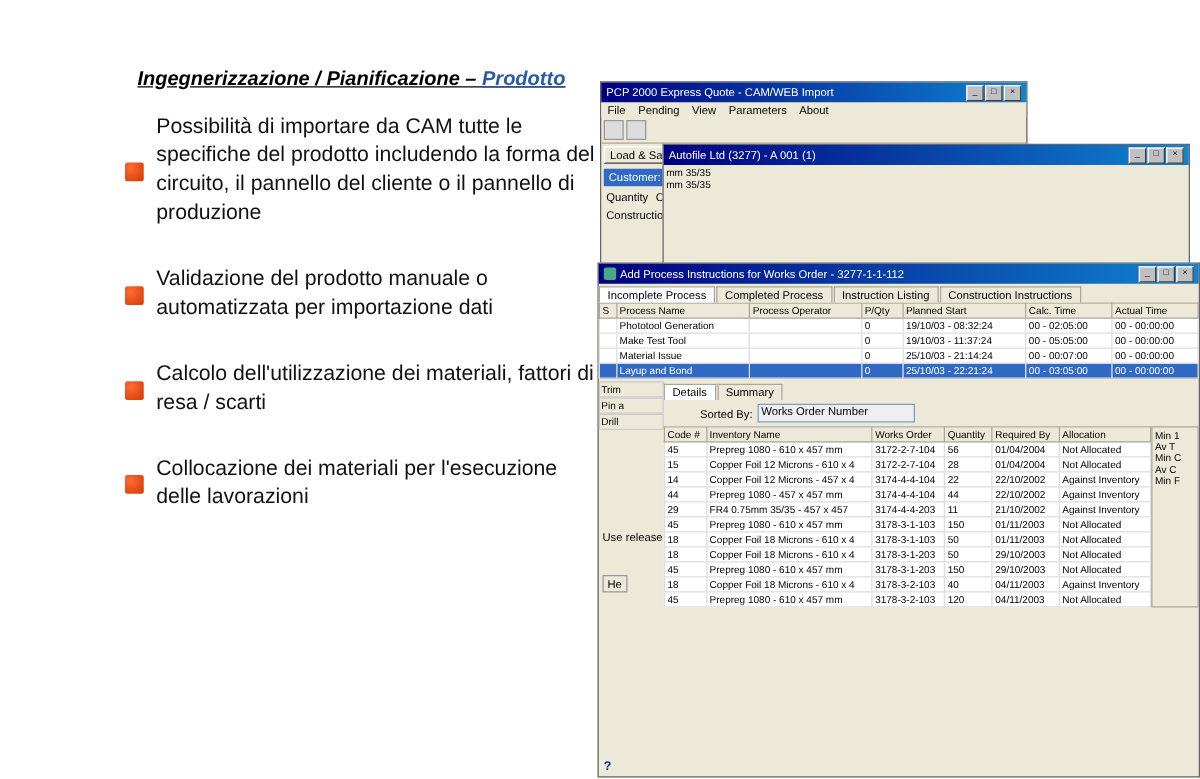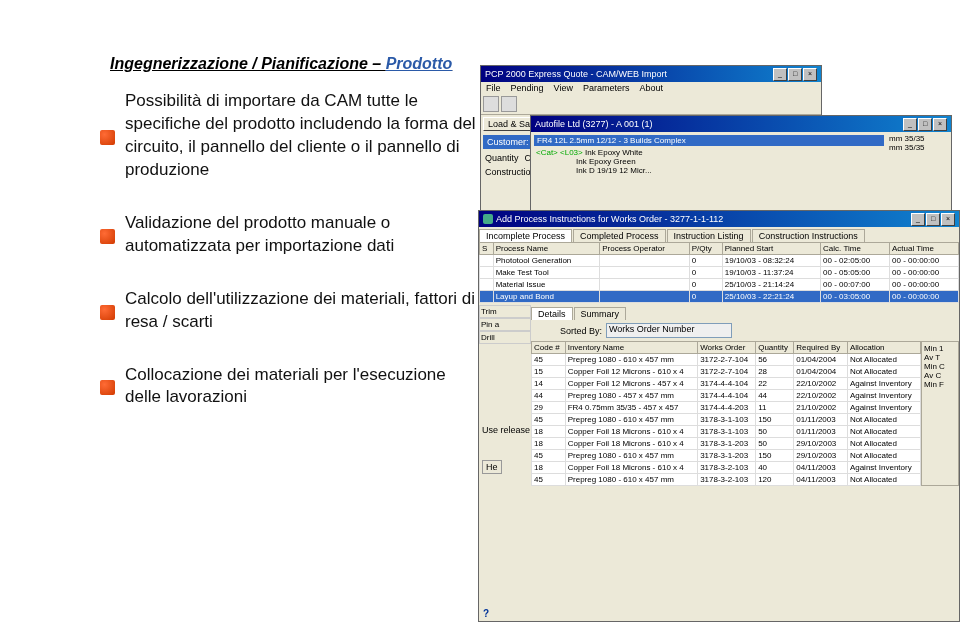--- a/index.html
+++ b/index.html
@@ -235,29 +235,20 @@
 <div class="window" style="top:115px; left:530px; width:420px; height:130px;">
   <div class="titlebar">
     <span>Autofile Ltd (3277) - A 001 (1)</span>
     <div class="titlebar-btns">
       <div class="tb-btn">_</div>
       <div class="tb-btn">□</div>
       <div class="tb-btn">×</div>
     </div>
   </div>
   <div style="display:flex;">
-    <div style="flex:1;padding:3px;">
-      <div style="background:#316ac5;color:white;padding:1px 3px;font-size:8px;">FR4 12L 2.5mm 12/12 - 3 Builds Complex</div>
-      <div style="font-size:8px;padding:2px;">
-        <span style="color:#0a0;">&lt;Cat&gt; &lt;L03&gt;</span>
-        <span>Ink Epoxy White</span><br>
-        <span style="margin-left:40px;">Ink Epoxy Green</span><br>
-        <span style="margin-left:40px;">Ink D 19/19 12 Micr...</span>
-      </div>
-    </div>
     <div class="right-panel" style="width:60px;">
       <div>mm 35/35</div>
       <div>mm 35/35</div>
     </div>
   </div>
 </div>
 
 <div class="window" style="top:210px; left:478px; width:480px; height:410px;">
   <div class="titlebar">
     <span style="display:flex;align-items:center;gap:3px;">

